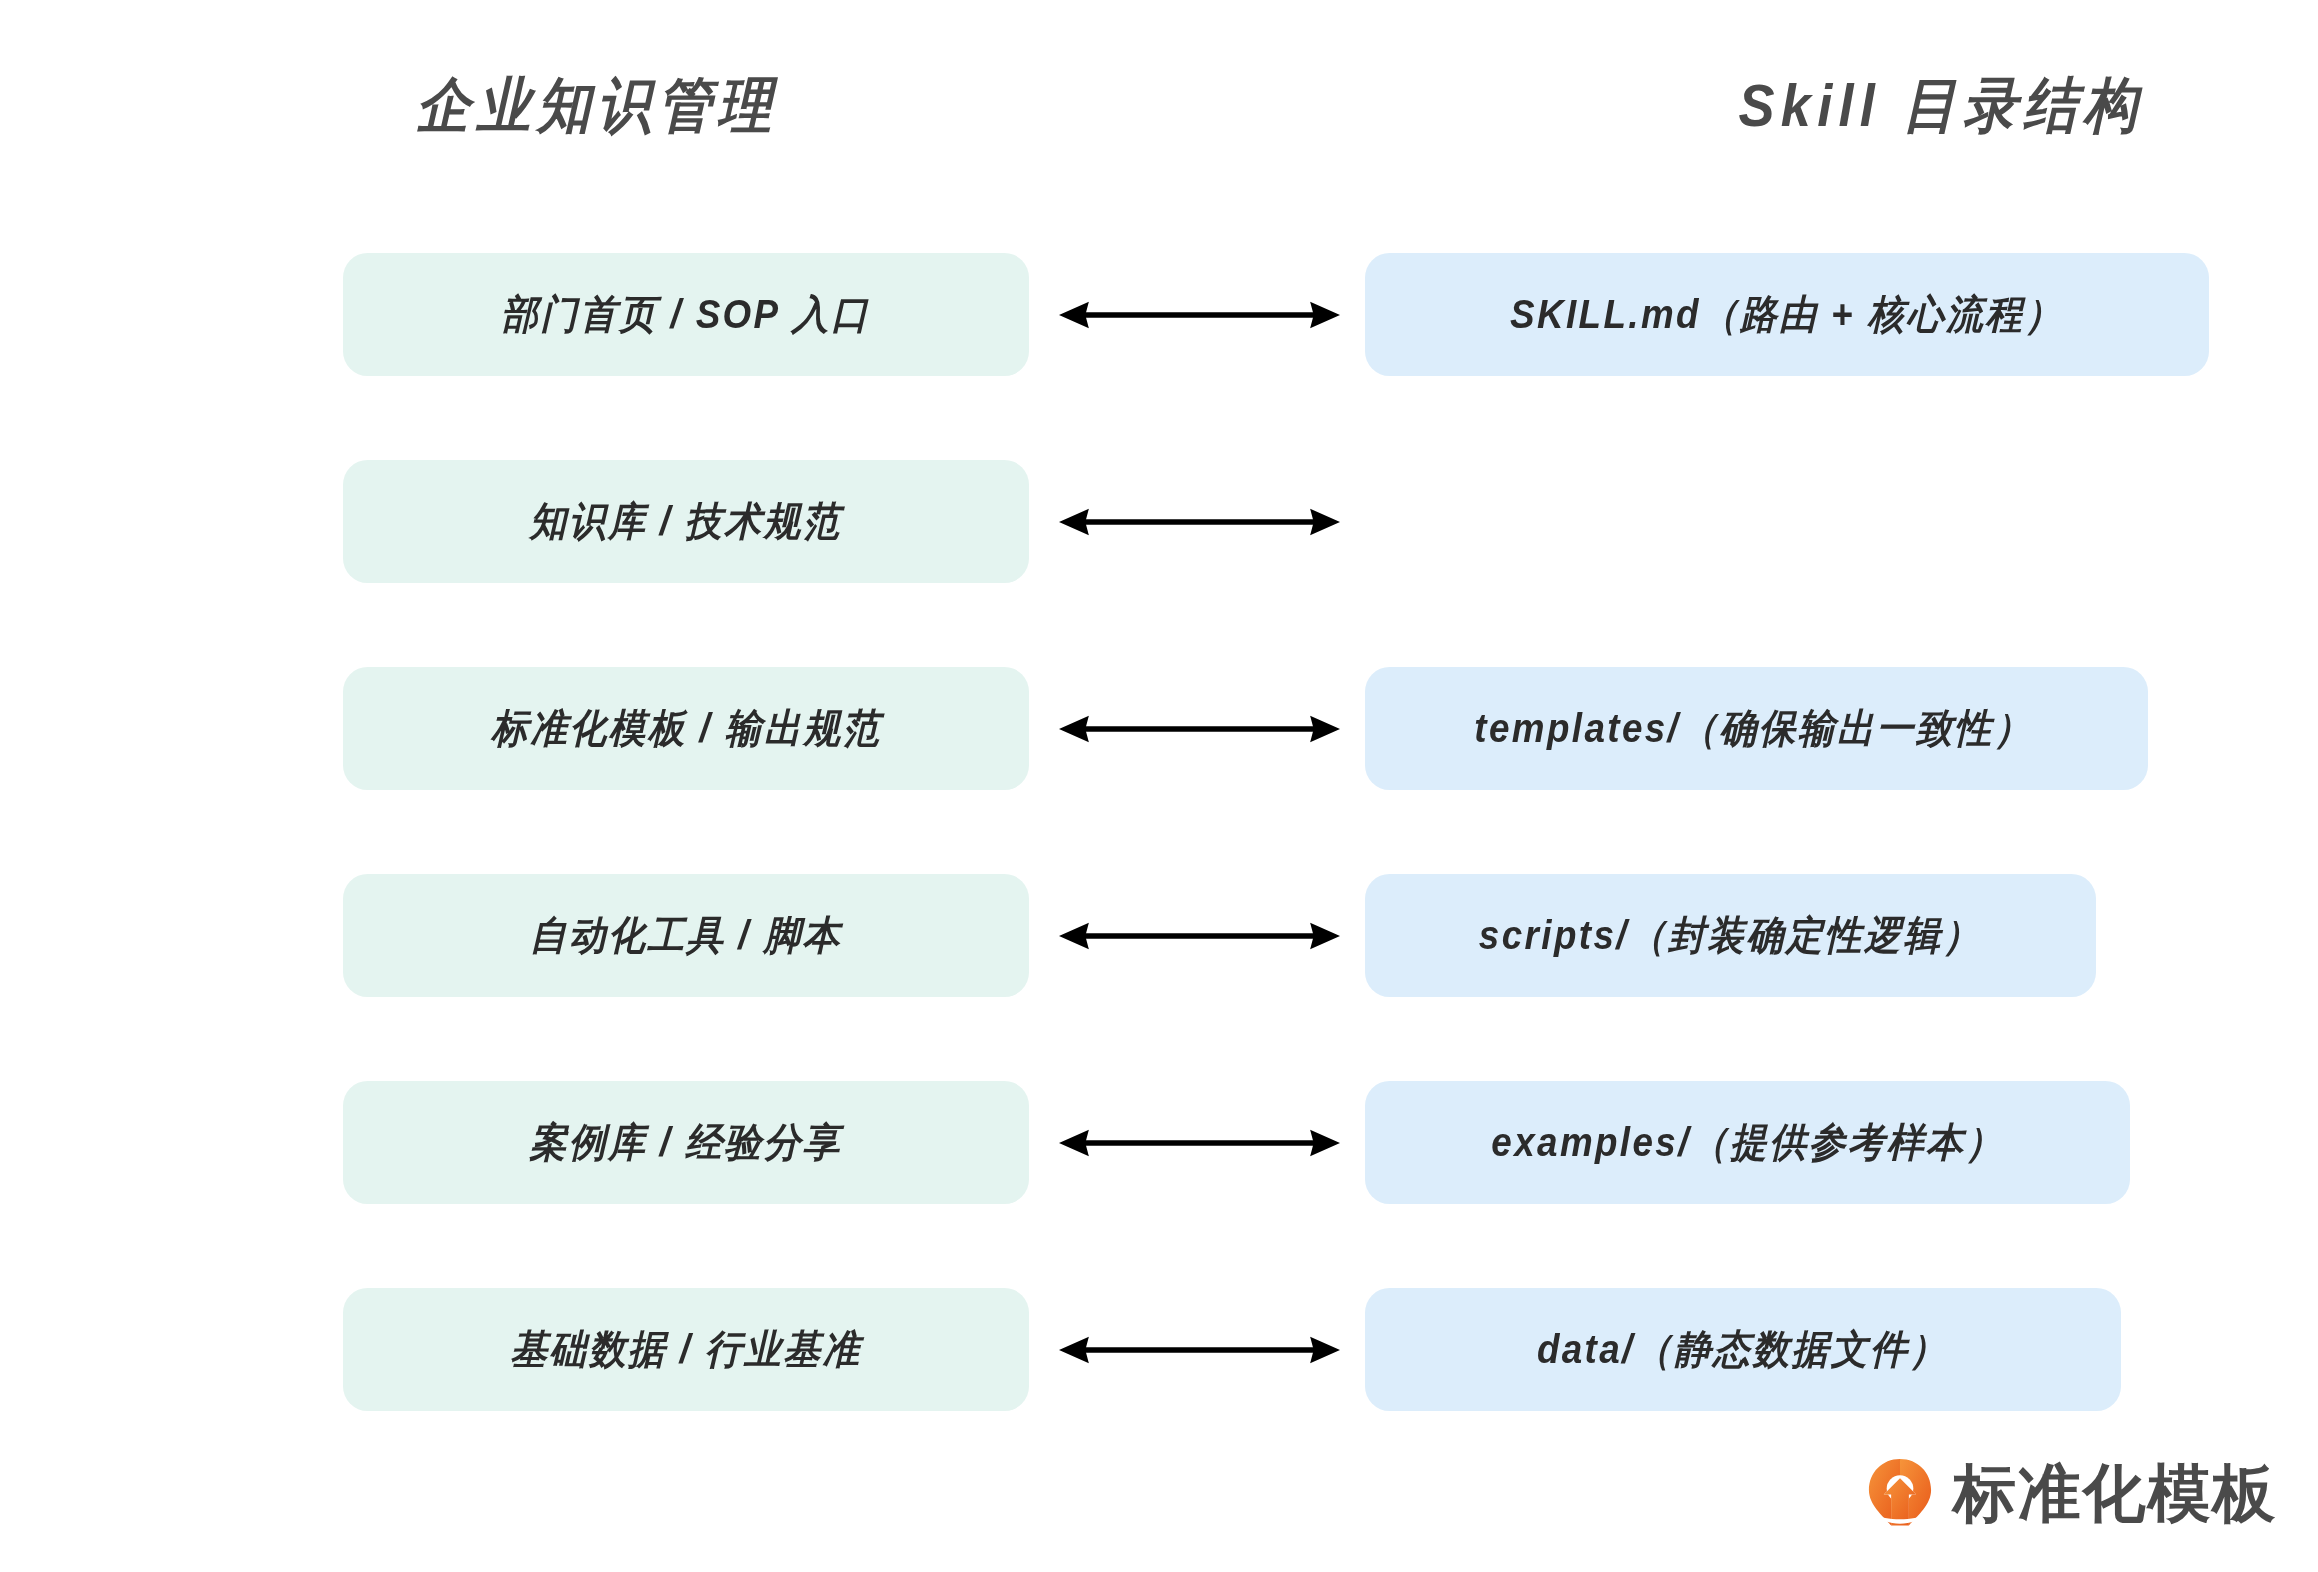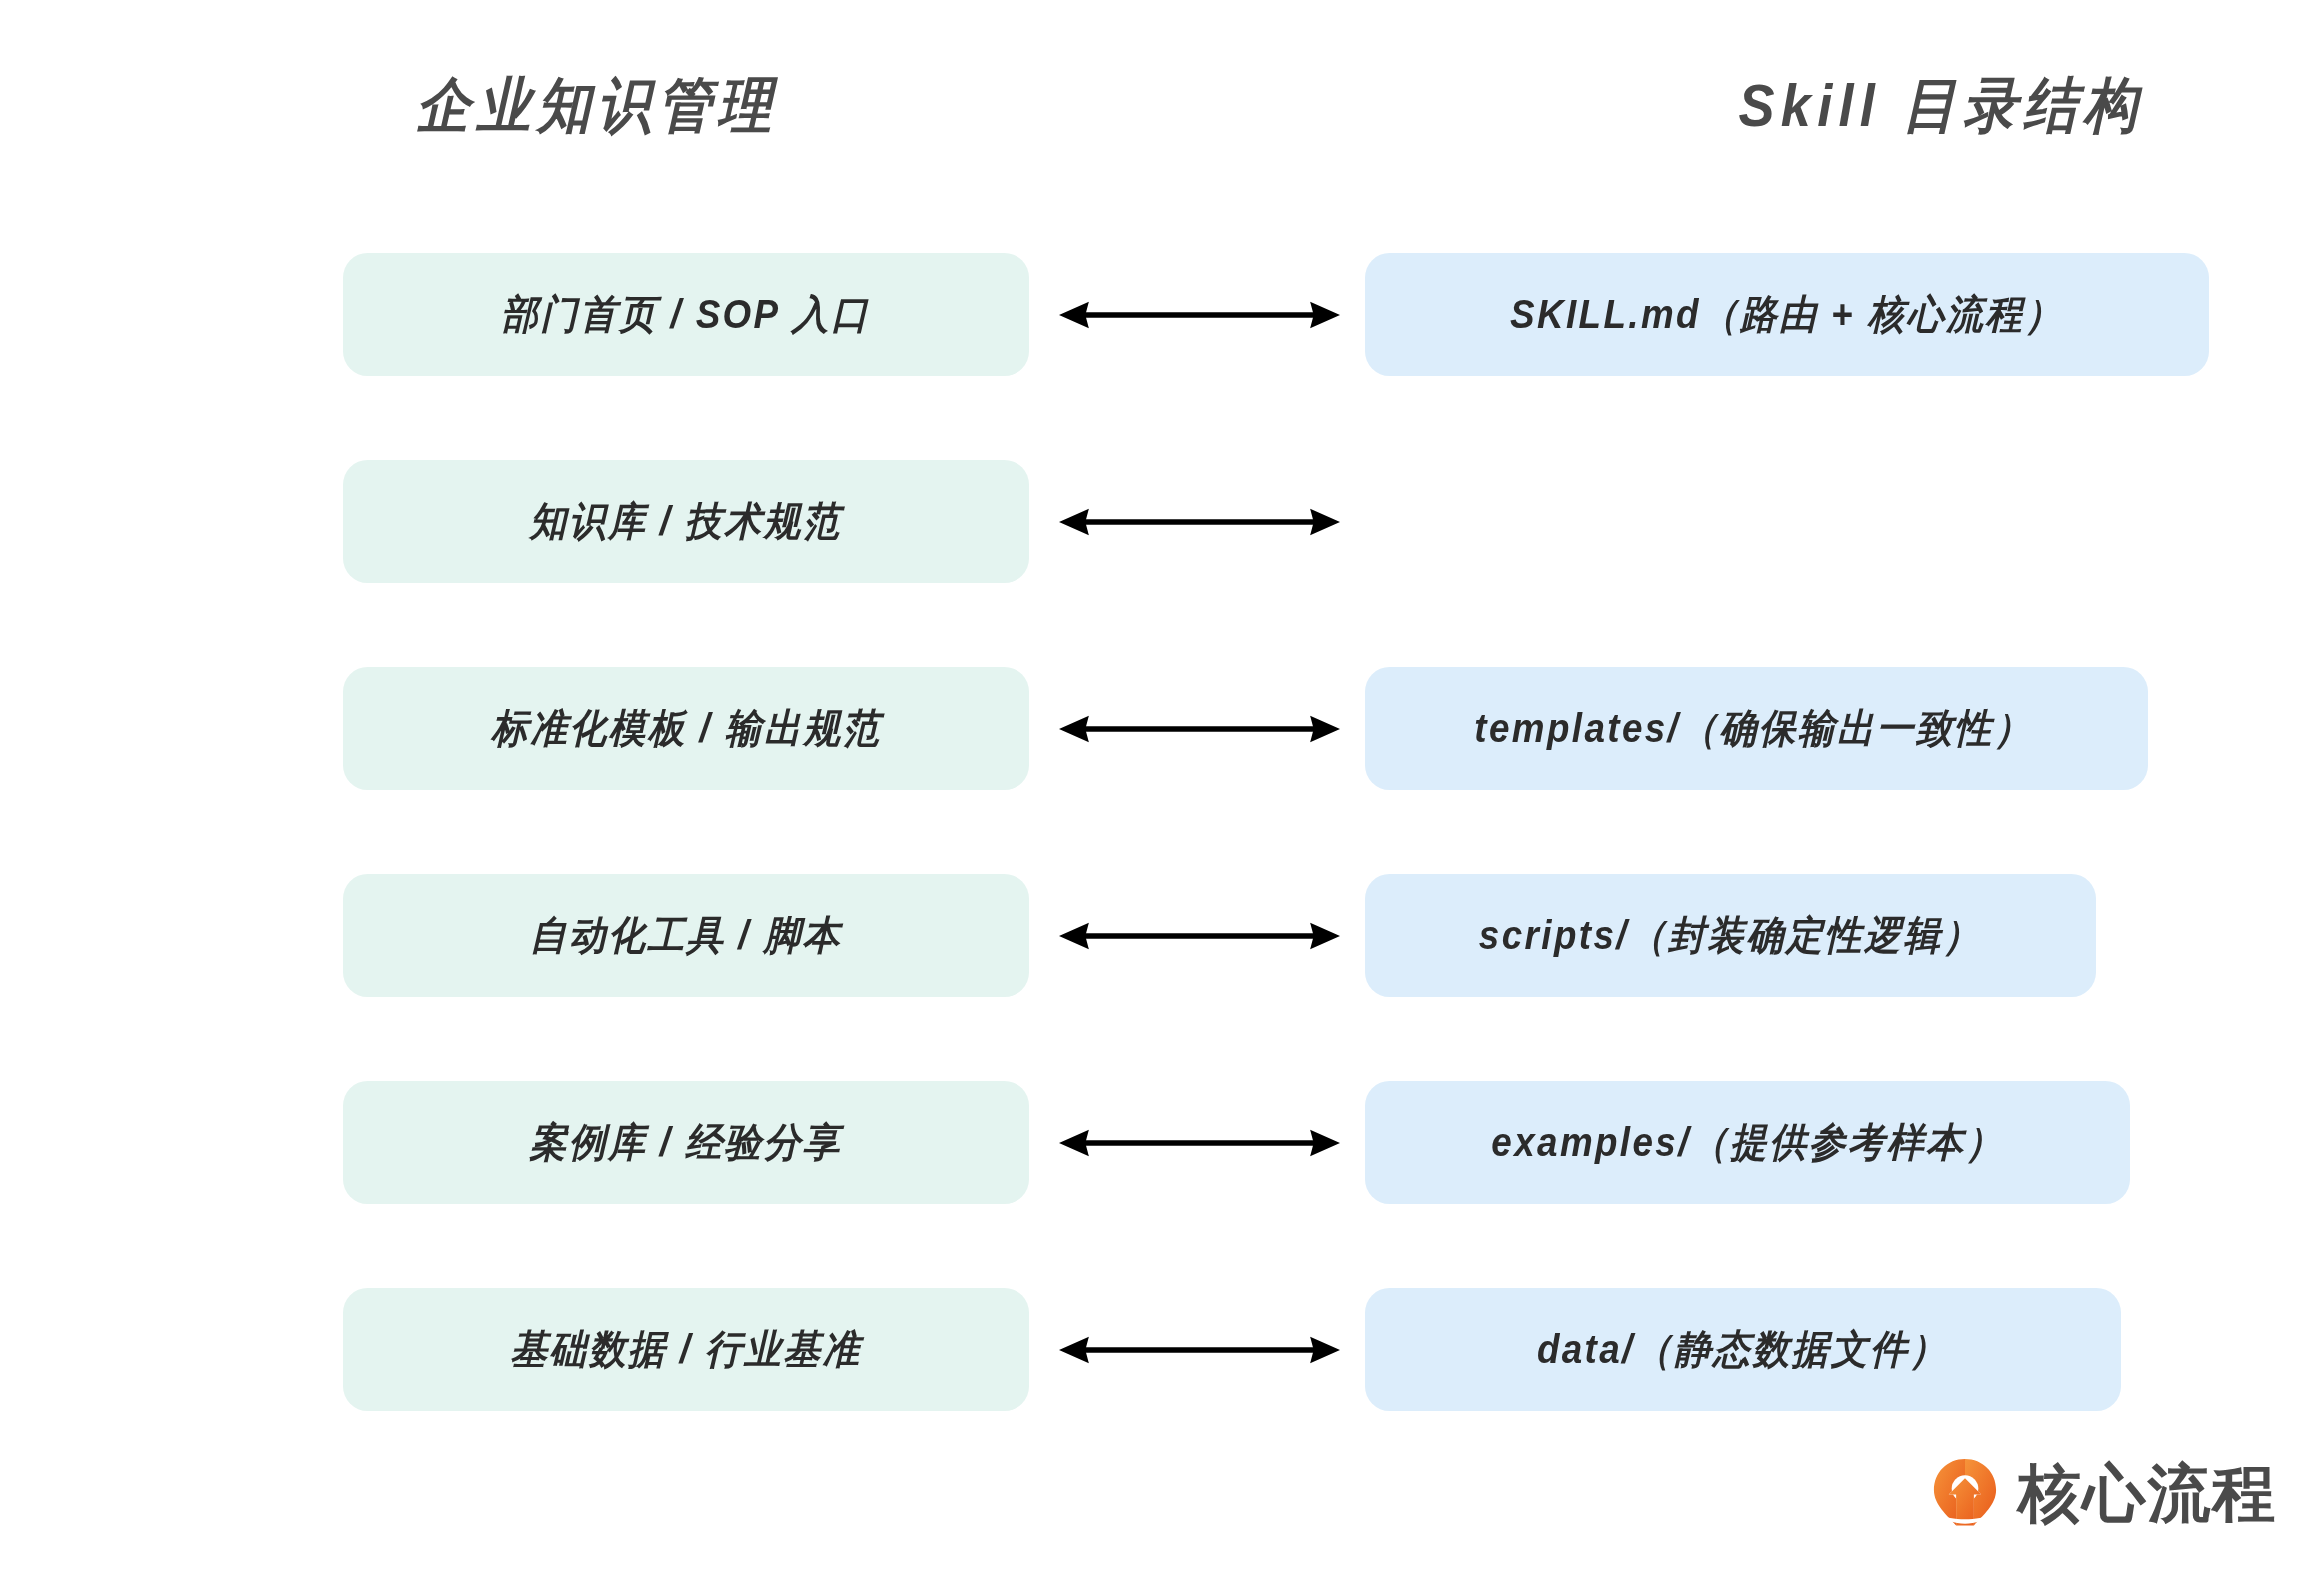--- a/index.html
+++ b/index.html
@@ -233,17 +233,17 @@
           <stop offset="0%" stop-color="#f6943a"></stop>
           <stop offset="100%" stop-color="#e8591a"></stop>
         </linearGradient>
       </defs>
       <path d="M50 4 C26 4 8 22 8 46 C8 66 26 80 38 94 L38 52 L28 52 L50 30 L50 4 Z" fill="url(#gtGrad)"></path>
       <path d="M50 4 C74 4 92 22 92 46 C92 66 74 80 62 94 L62 52 L72 52 L50 30 L50 4 Z" fill="url(#gtGrad)"></path>
       <circle cx="50" cy="44" r="18" fill="#ffffff"></circle>
       <path d="M50 30 L72 52 L62 52 L62 94 L38 94 L38 52 L28 52 Z" fill="url(#gtGrad)"></path>
       <path d="M16 78 C28 96 72 96 84 78 C72 88 28 88 16 78 Z" fill="#ffffff"></path>
     </svg>
-    <div class="brand-name">核心流程</div>
+    <div class="brand-name">标准化模板</div>
   </div>
 
 </div>
 
 
 </body></html>

